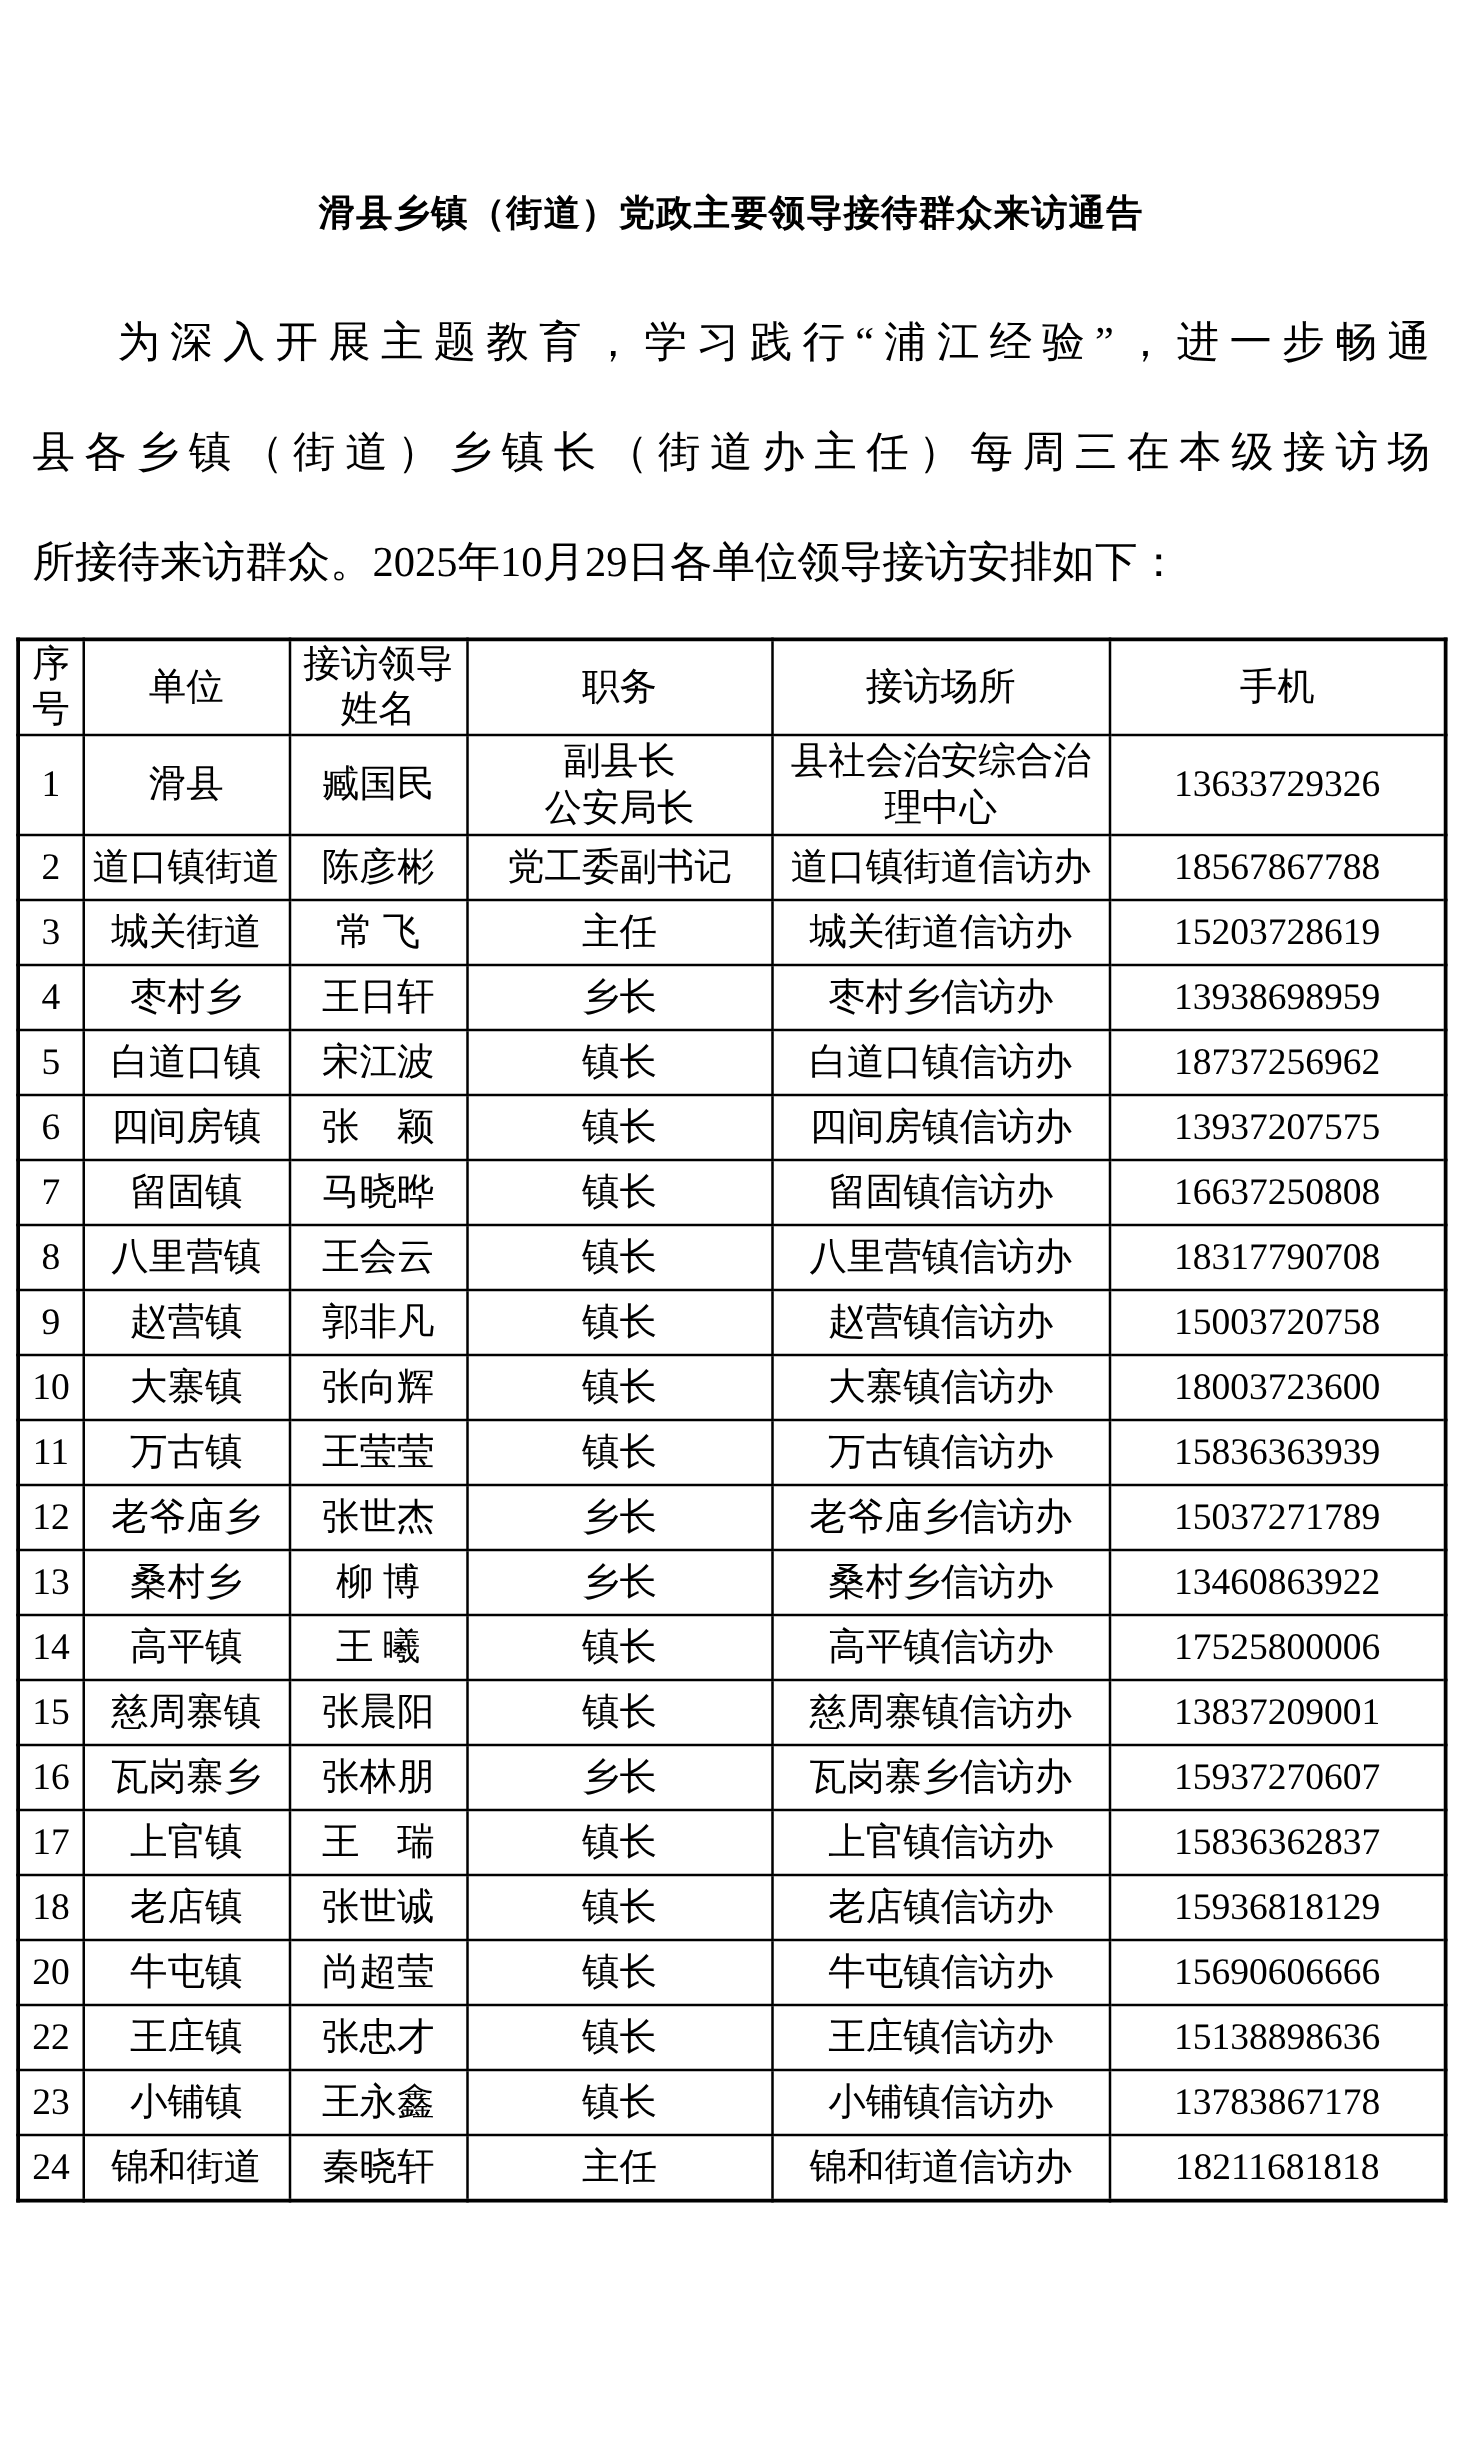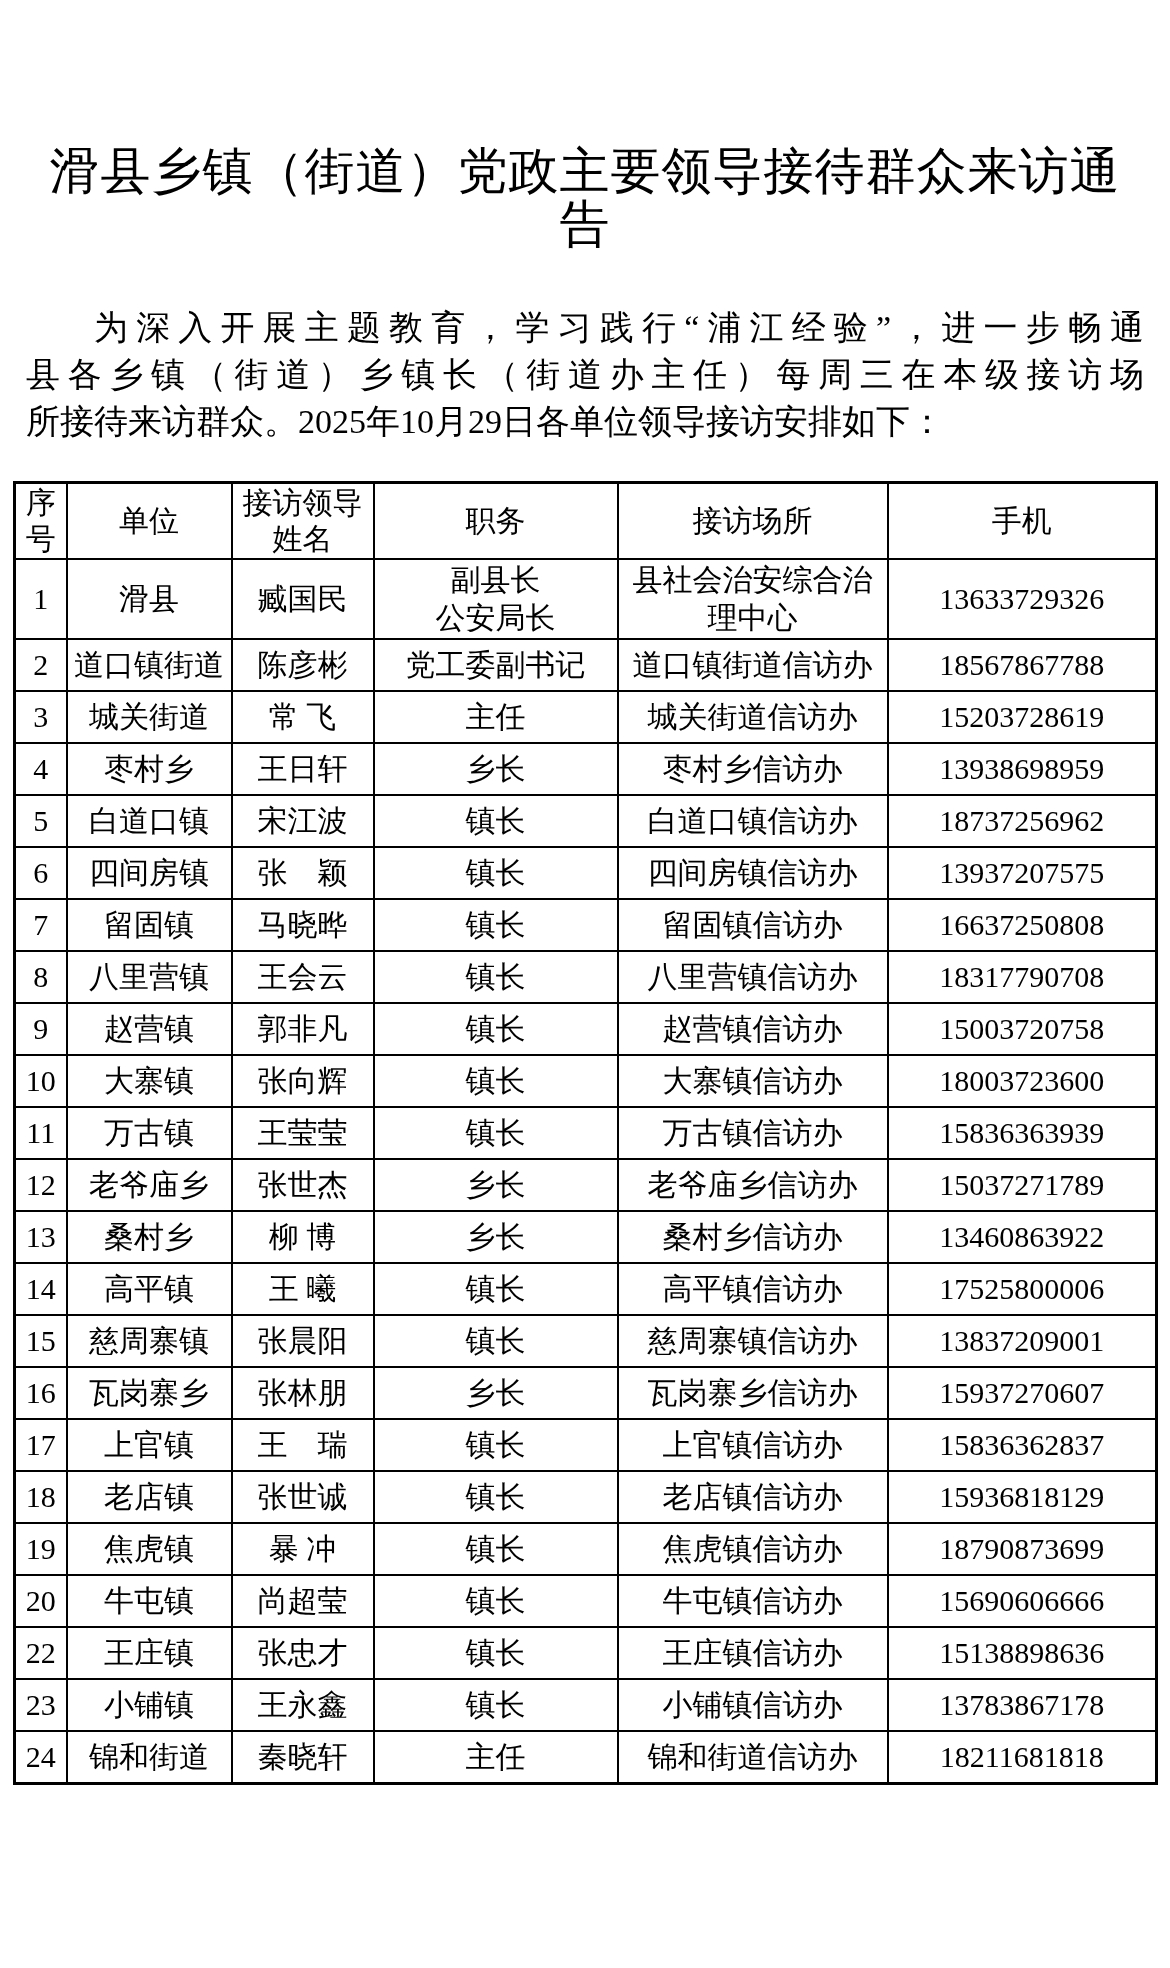--- a/index.html
+++ b/index.html
@@ -9,33 +9,34 @@
     background: #ffffff;
     color: #000000;
     font-family: "Liberation Serif", "DejaVu Serif", serif;
     overflow: hidden;
   }
   .page { width: 1170px; }
   .title {
     margin: 145px 26px 0 26px;
     text-align: center;
     font-family: "Liberation Sans", "DejaVu Sans", sans-serif;
-    font-weight: normal;
-    font-size: 50px;
+    font-weight: bold;
+    font-size: 29px;
     line-height: 53px;
     letter-spacing: 1px;
   }
   .para {
     margin: 53px 26px 0 26px;
     font-size: 34px;
     line-height: 47px;
   }
   .pline {
     text-align: justify;
     text-align-last: justify;
+    margin-top: 41px;
   }
   .pline.indent { text-indent: 2em; }
   .pline.lastline { text-align: center; text-align-last: left; }
   table.sched {
     margin: 36px 0 0 13px;
     width: 1142px;
     border-collapse: collapse;
     table-layout: fixed;
     border: 3px solid #000000;
     font-size: 30px;
@@ -228,28 +229,20 @@
         </tr>
         <tr>
           <td>18</td>
           <td>老店镇</td>
           <td>张世诚</td>
           <td>镇长</td>
           <td>老店镇信访办</td>
           <td>15936818129</td>
         </tr>
         <tr>
-          <td>19</td>
-          <td>焦虎镇</td>
-          <td>暴 冲</td>
-          <td>镇长</td>
-          <td>焦虎镇信访办</td>
-          <td>18790873699</td>
-        </tr>
-        <tr>
           <td>20</td>
           <td>牛屯镇</td>
           <td>尚超莹</td>
           <td>镇长</td>
           <td>牛屯镇信访办</td>
           <td>15690606666</td>
         </tr>
         <tr>
           <td>22</td>
           <td>王庄镇</td>

